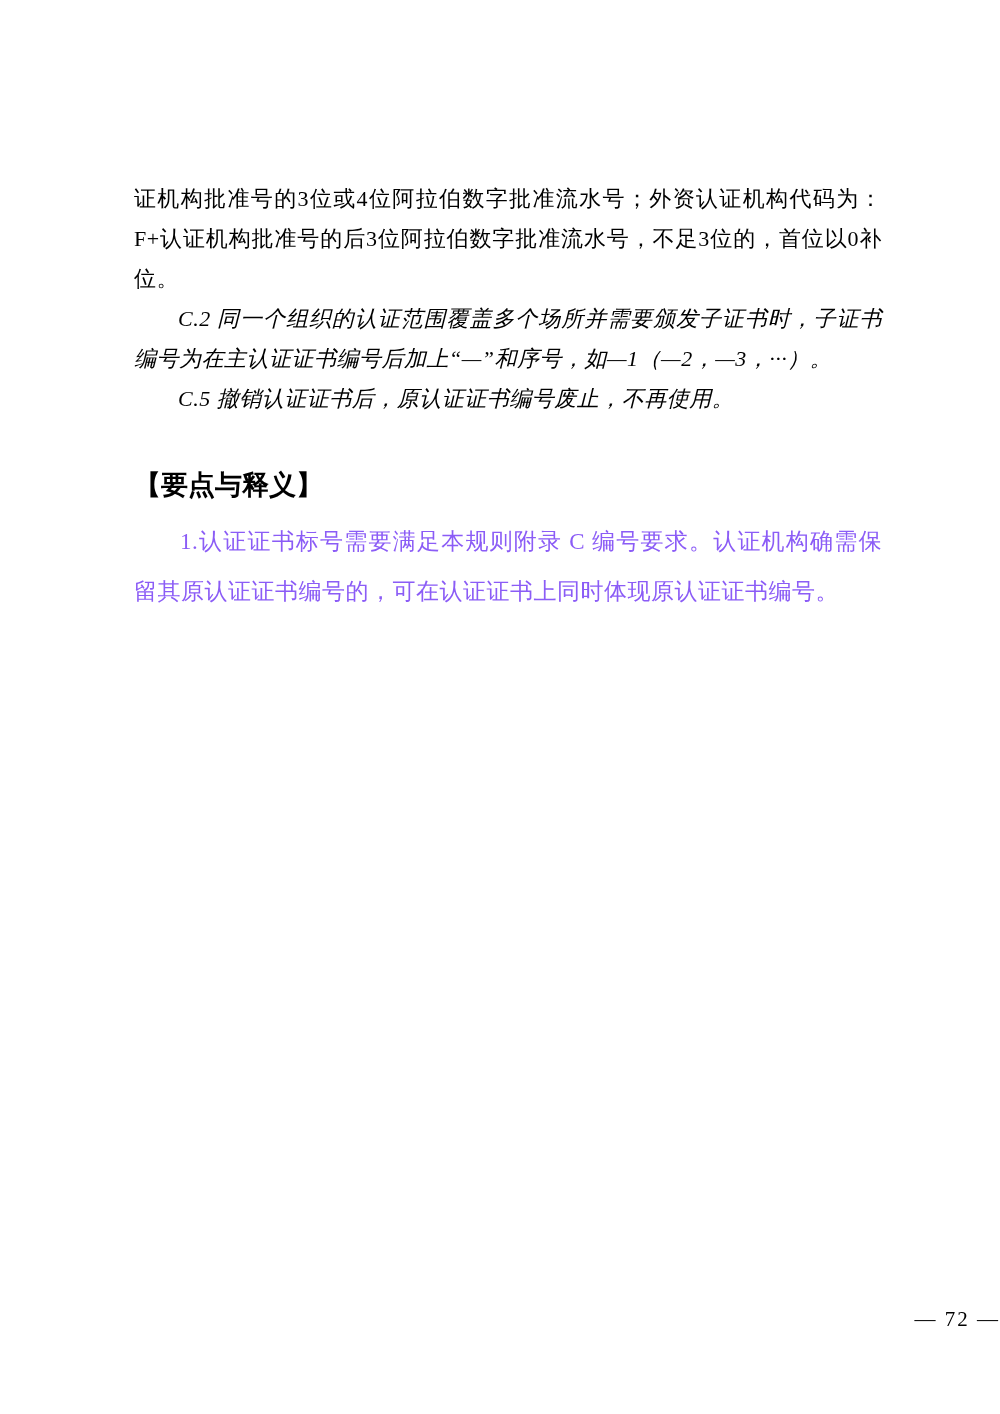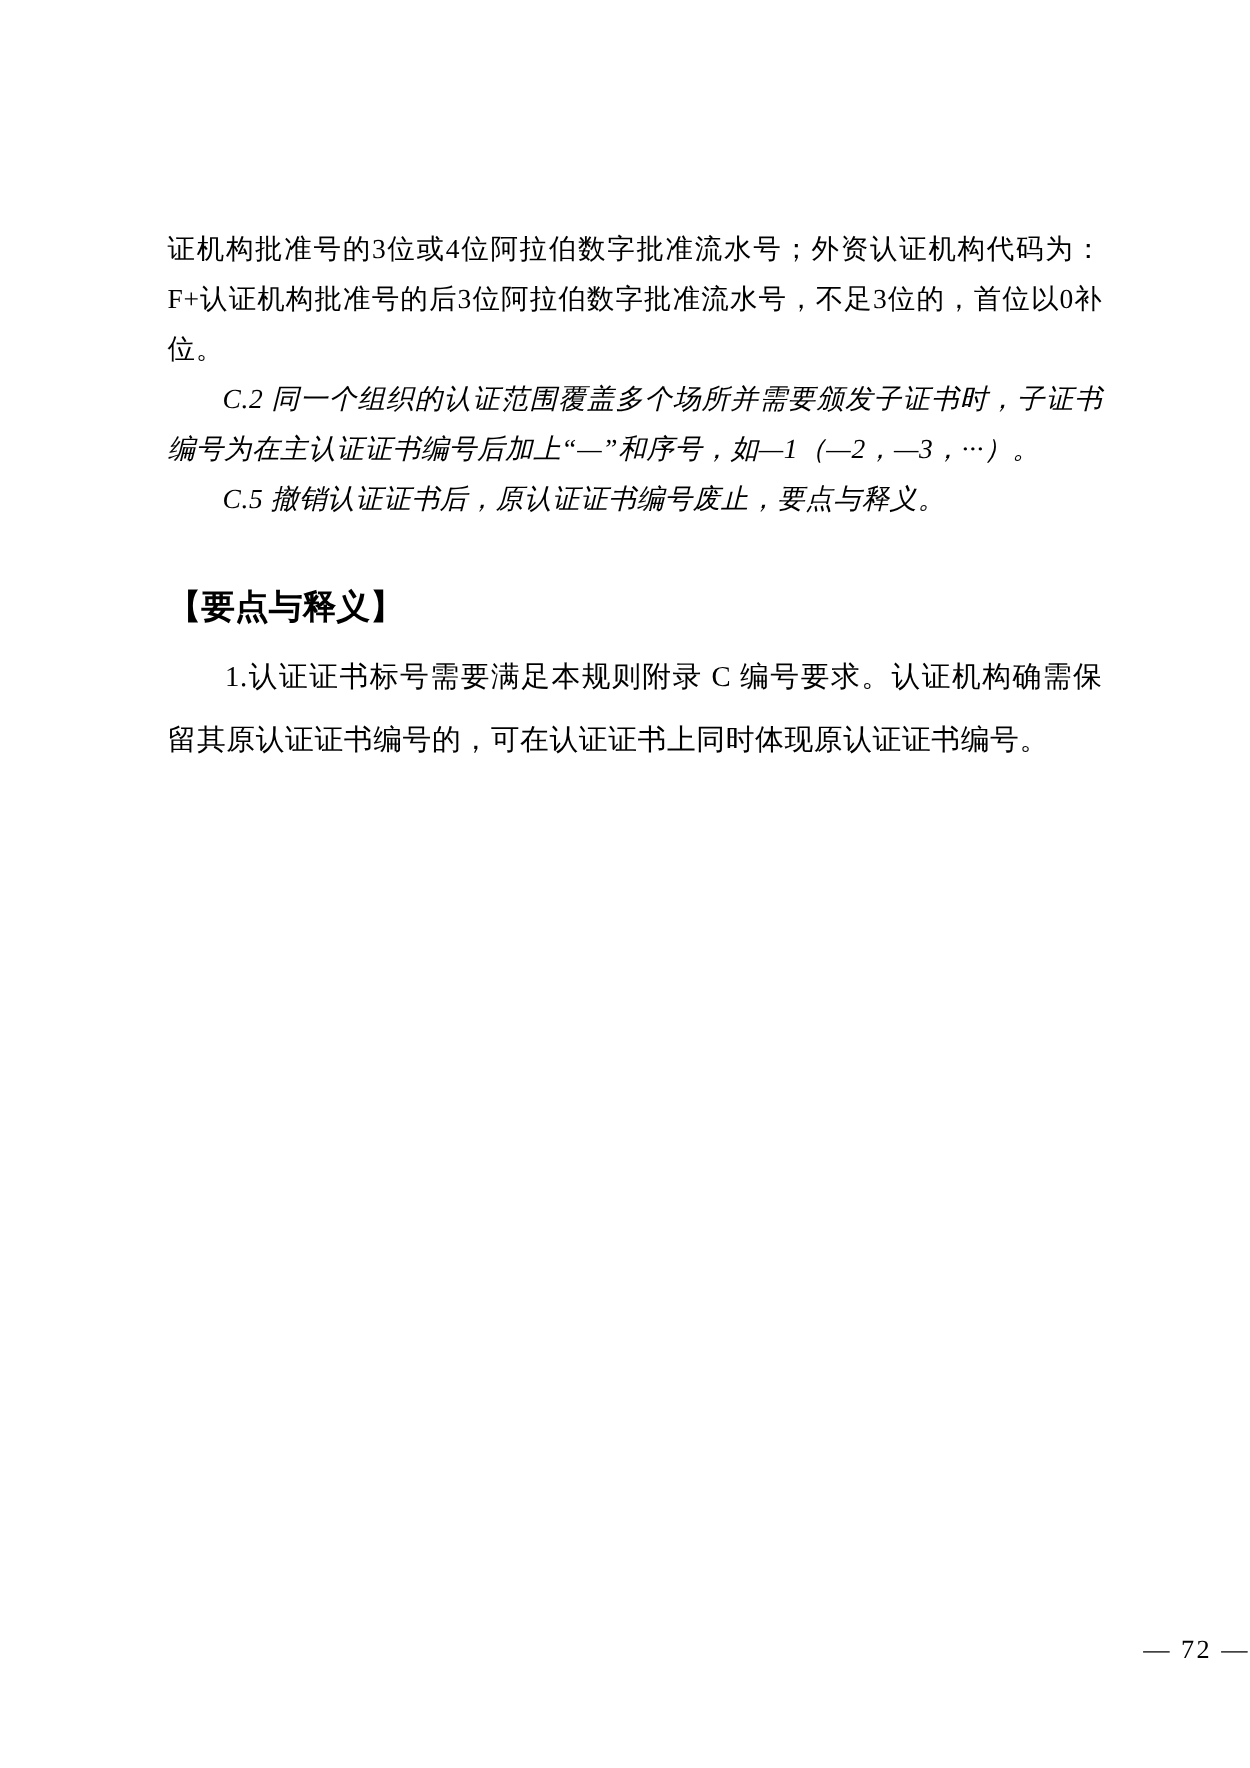--- a/index.html
+++ b/index.html
@@ -44,21 +44,21 @@
   }
   
   .kp-item {
     margin-top: 12px;
     font-size: 23px;
     line-height: 50px;
     text-align: justify;
     text-align-last: left;
     text-indent: 2em;
     letter-spacing: 0.5px;
-    color: #000000;
+    color: #8b5cf6;
   }
   .kp-item:first-of-type { margin-top: 16px; }
   .page-footer {
     position: absolute;
     bottom: 82px;
     left: 0;
     width: 100%;
     text-align: right;
     font-size: 21px;
     letter-spacing: 2px;
@@ -70,21 +70,21 @@
 
 <div class="page">
   <div class="content">
 
     <p class="body-para">证机构批准号的3位或4位阿拉伯数字批准流水号；外资认证机构代码为：F+认证机构批准号的后3位阿拉伯数字批准流水号，不足3位的，首位以0补位。</p>
 
     <p class="body-para indent">C.2 同一个组织的认证范围覆盖多个场所并需要颁发子证书时，子证书编号为在主认证证书编号后加上“—”和序号，如—1（—2，—3，···）。</p>
 
 
 
-    <p class="body-para indent">C.5 撤销认证证书后，原认证证书编号废止，要点与释义。</p>
+    <p class="body-para indent">C.5 撤销认证证书后，原认证证书编号废止，不再使用。</p>
 
     <h2 class="section-heading">【要点与释义】</h2>
 
     <p class="kp-item">1.认证证书标号需要满足本规则附录 C 编号要求。认证机构确需保留其原认证证书编号的，可在认证证书上同时体现原认证证书编号。</p>
 
 
 
   </div>
 
   <div class="page-footer">— 72 —</div>

